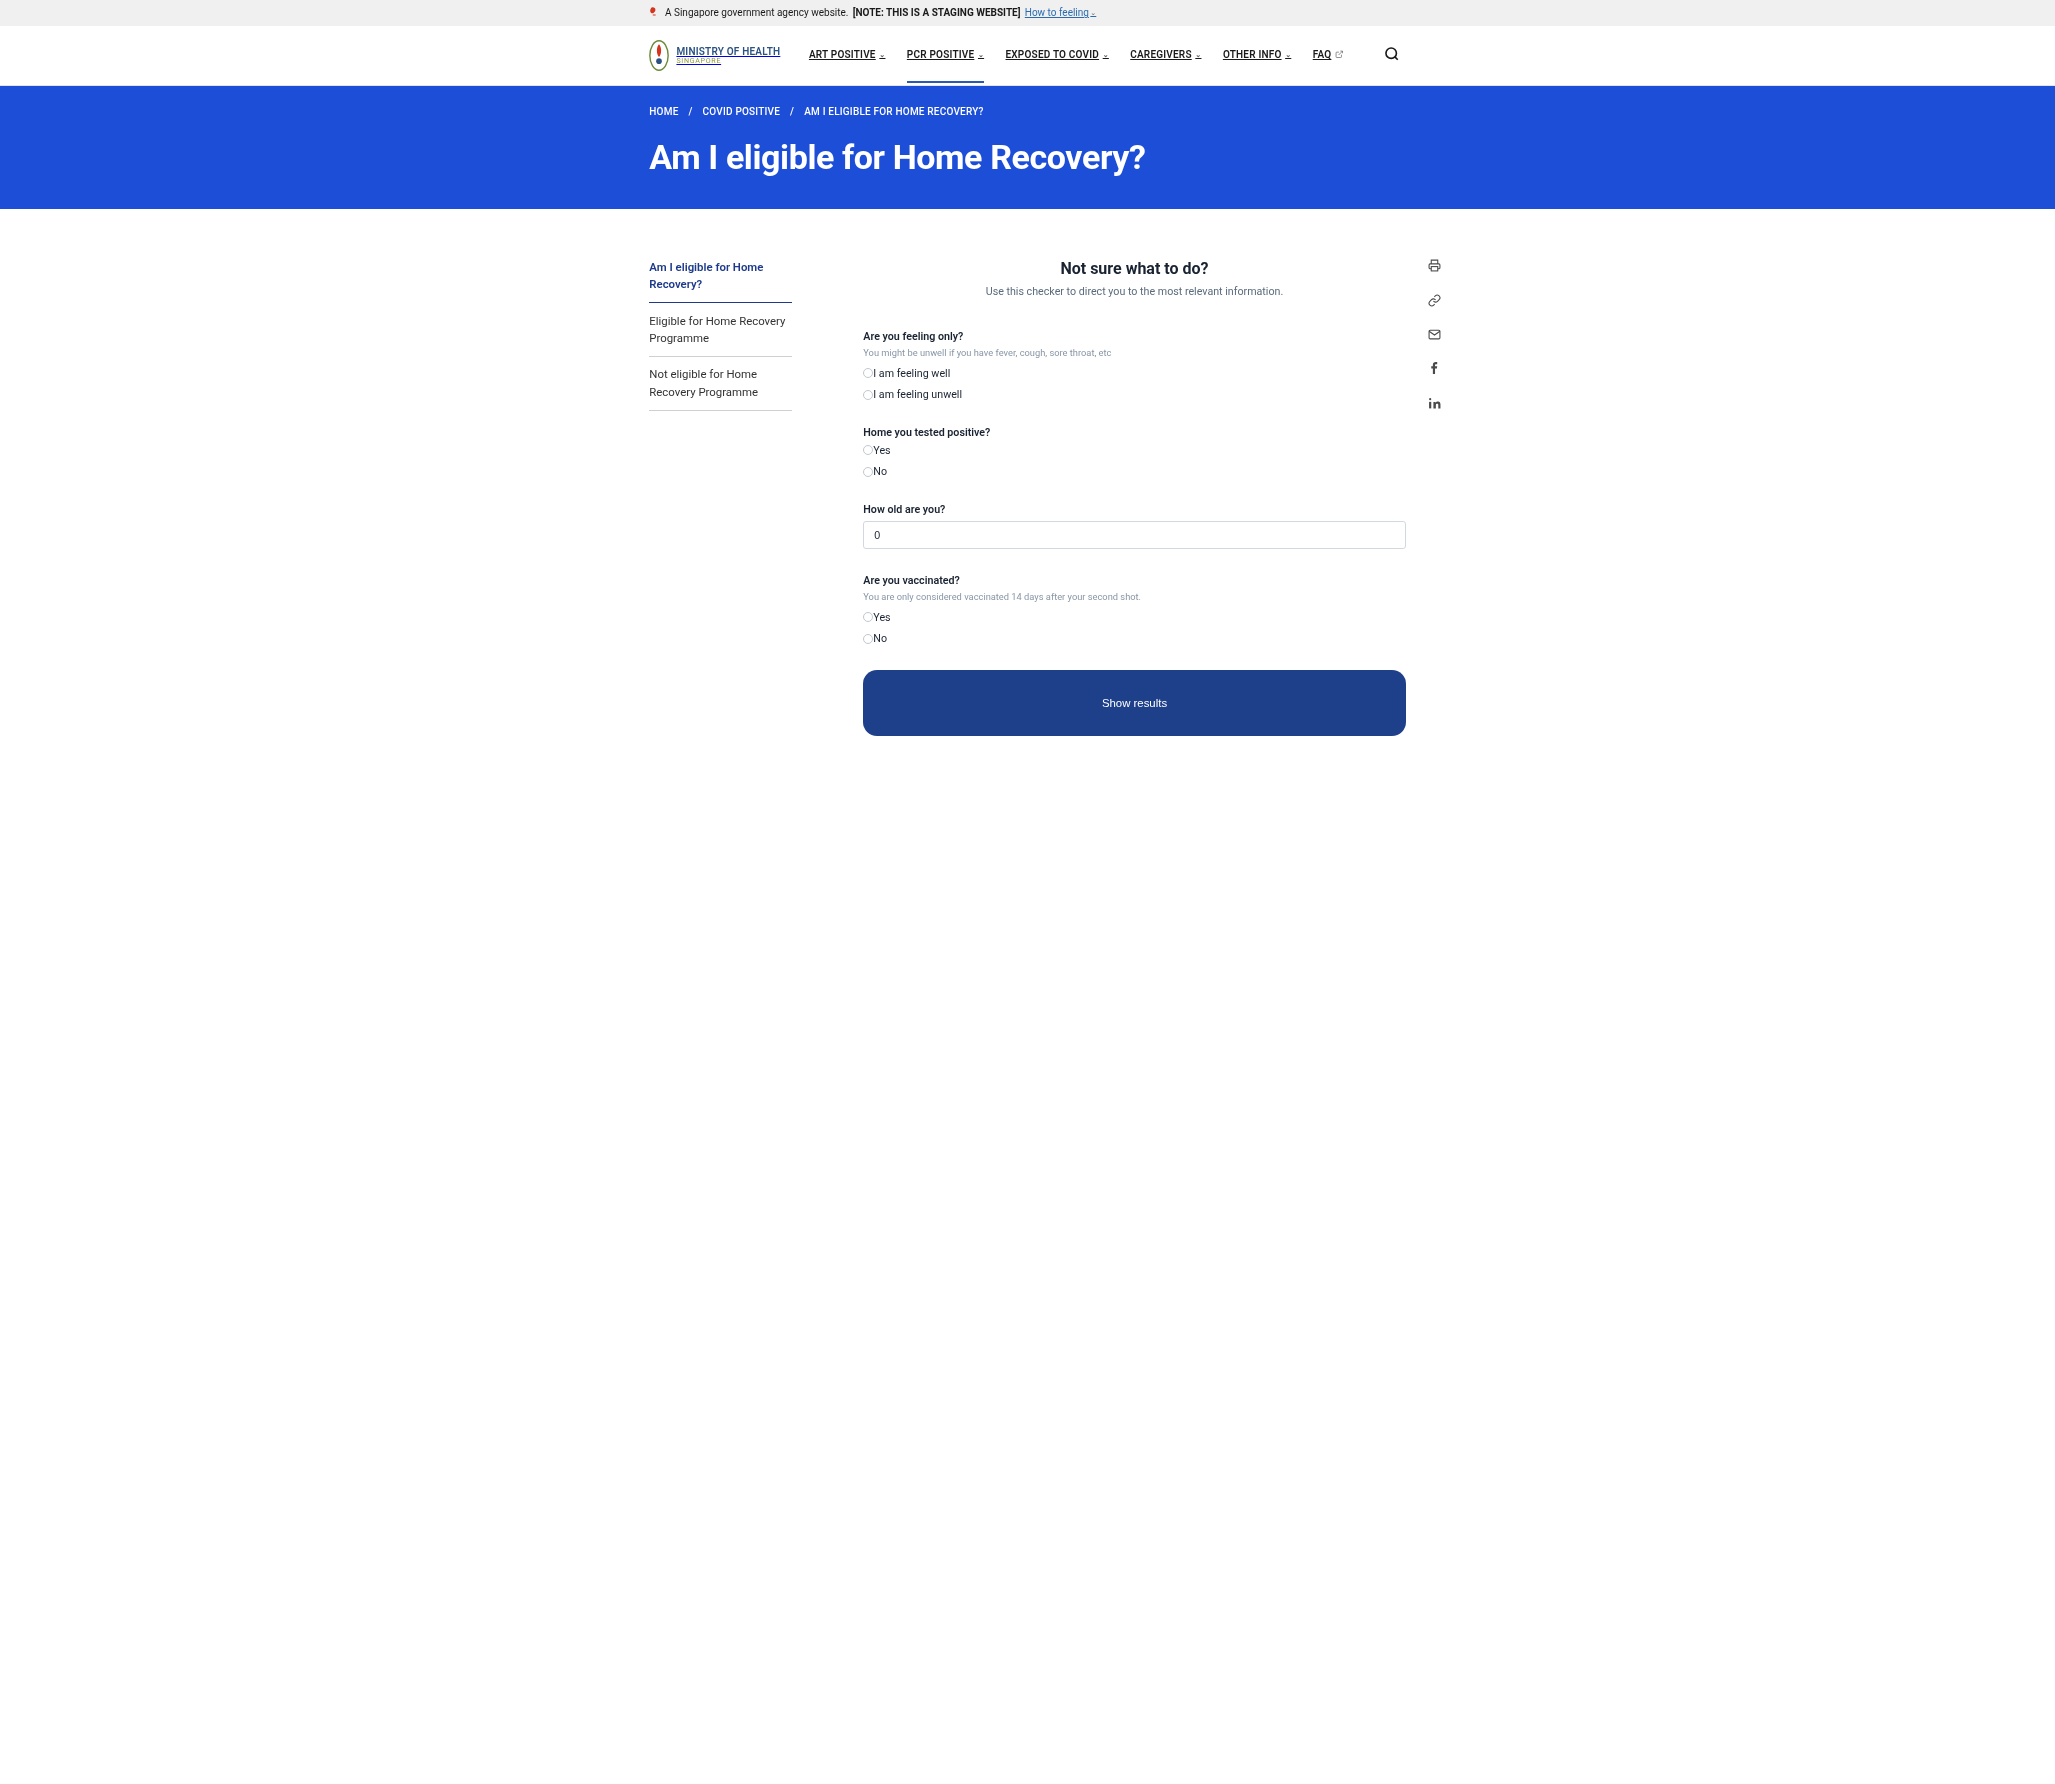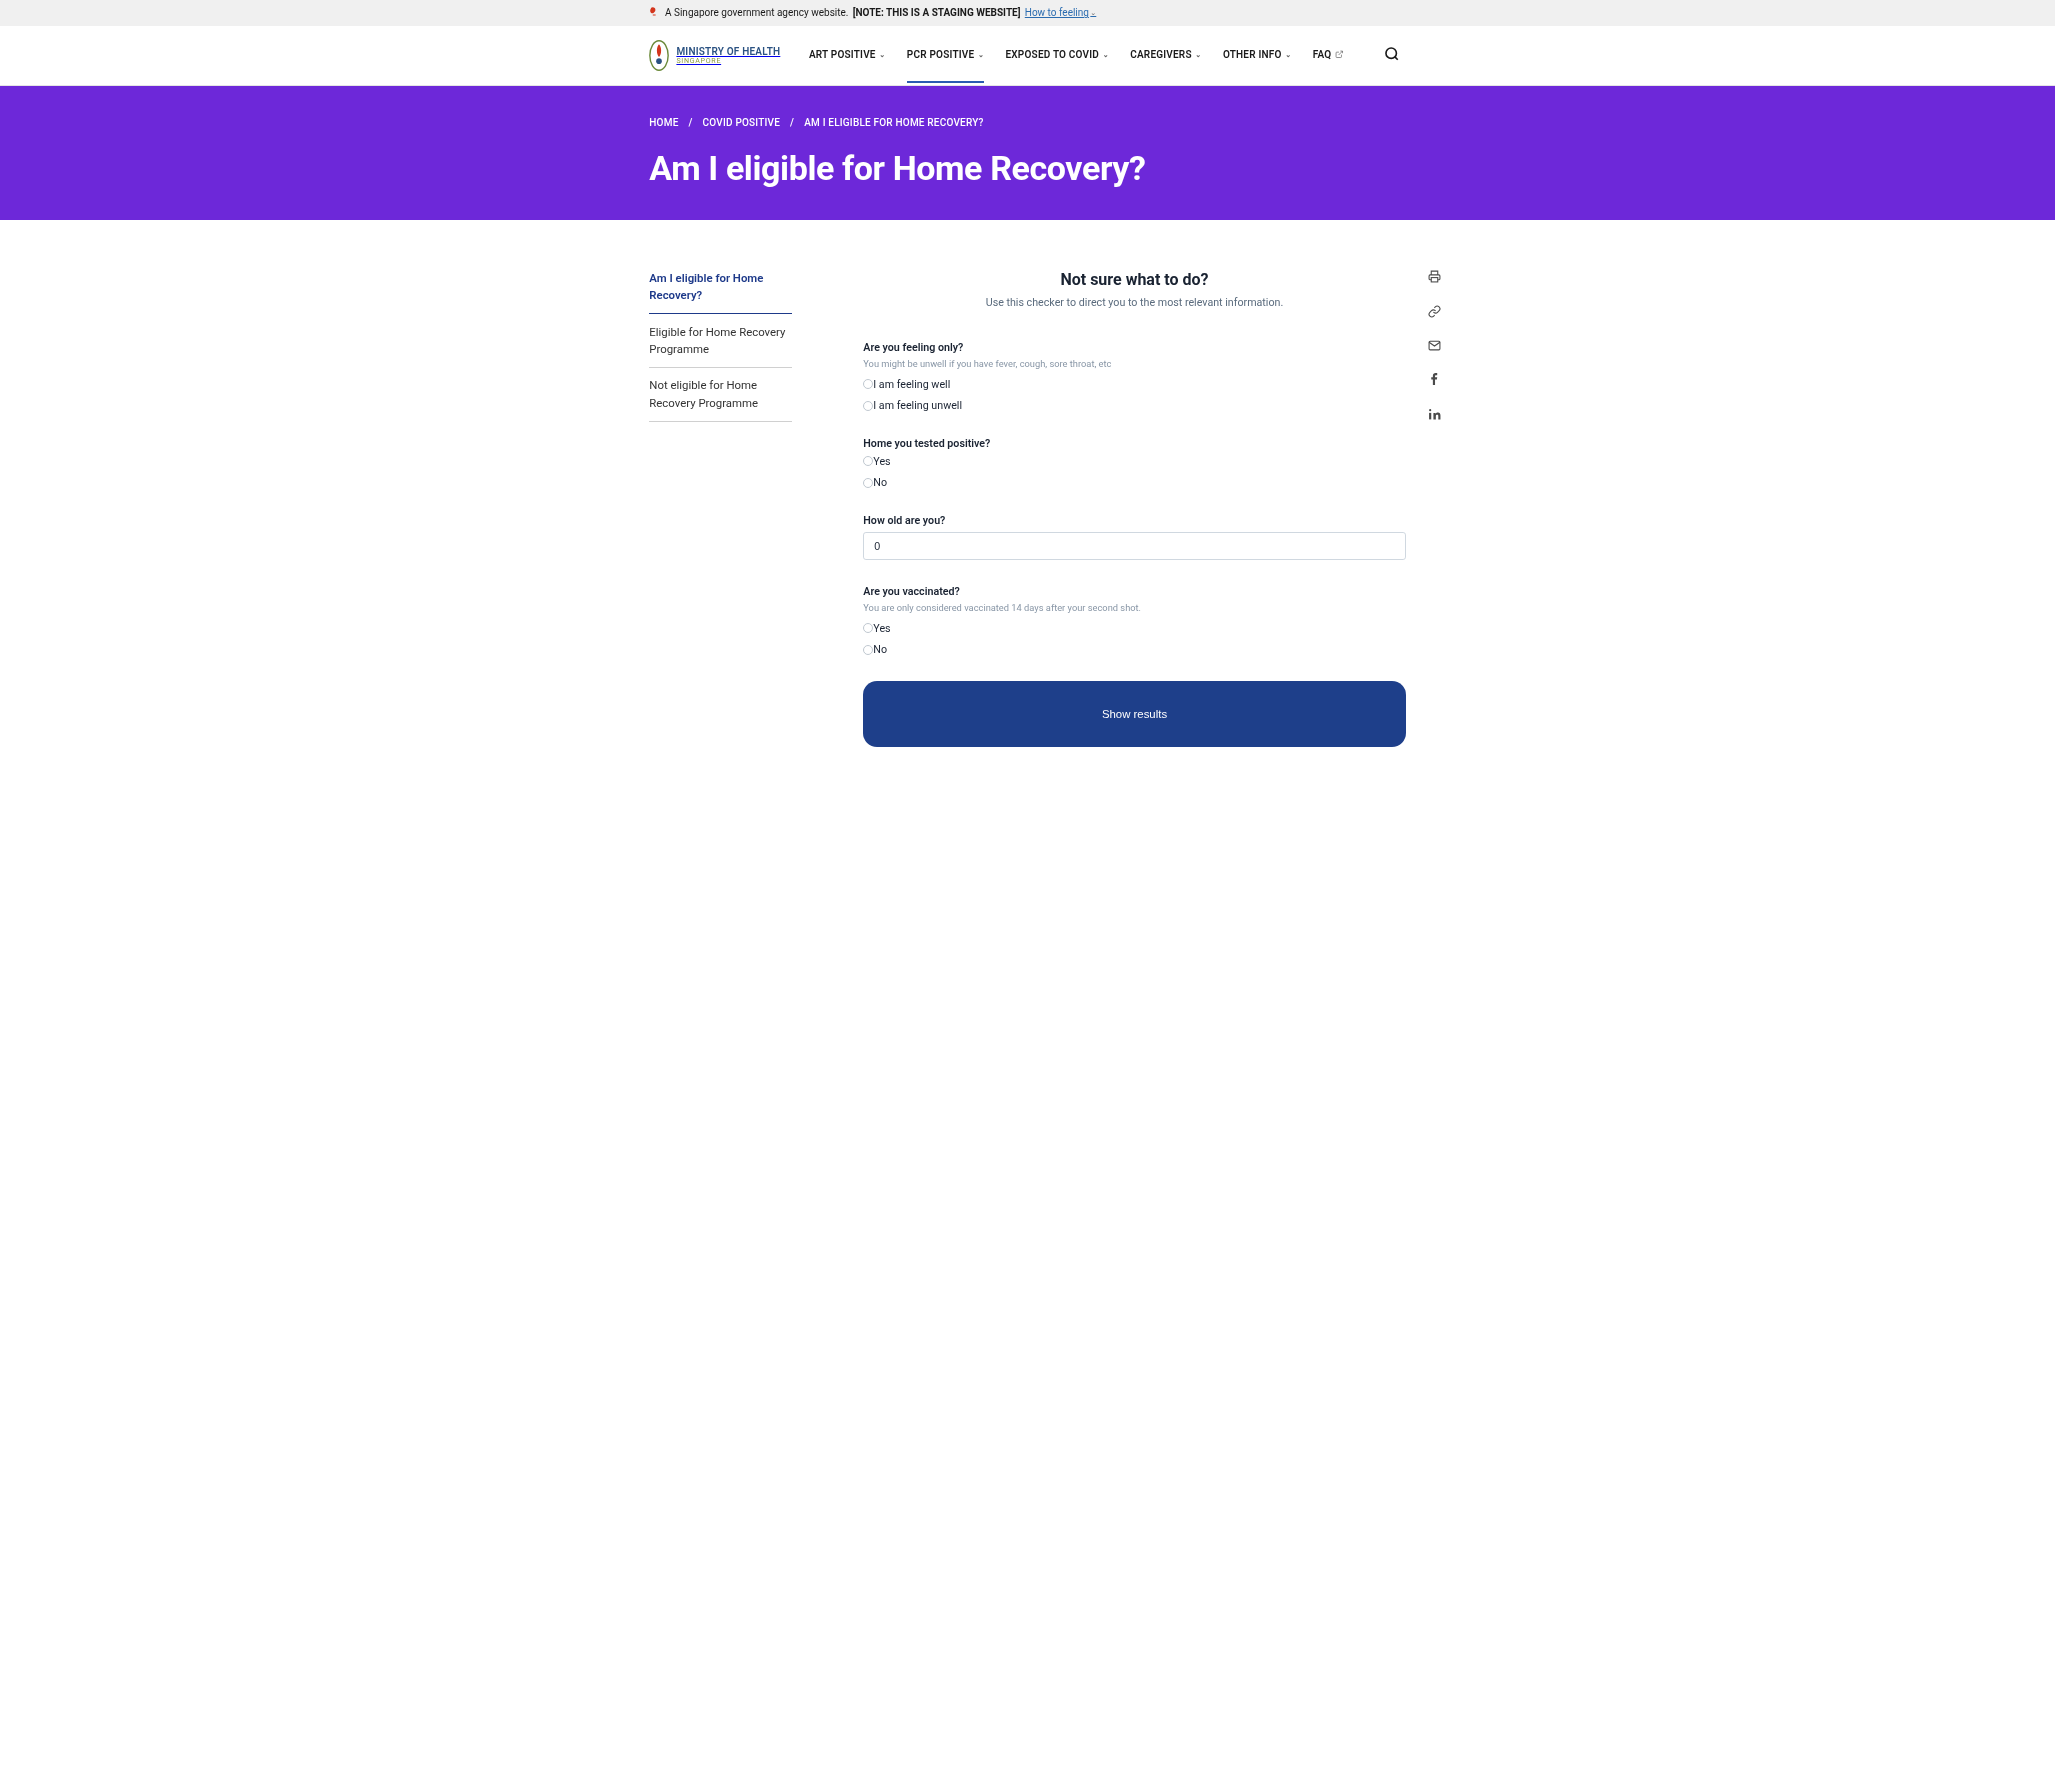--- a/index.html
+++ b/index.html
@@ -13,30 +13,30 @@
   .identify-link { color: #2b6cb0; text-decoration: underline; display: inline-flex; align-items: center; gap: 1.4px; }
   
   
   .header { background: #fff; border-bottom: 0.7px solid #e5e5e5; }
   .header-inner { max-width: 785px; margin: 0 auto; padding: 0 14.3px; display: flex; align-items: center; height: 59px; }
   .logo { display: flex; align-items: center; gap: 7.1px; margin-right: 28.6px; }
   .logo-svg { width: 20px; height: 31px; }
   .logo-text { display: flex; flex-direction: column; line-height: 1.1; justify-content: center; }
   .logo-title { color: #2b5282; font-weight: 600; font-size: 10px; letter-spacing: 0.2px; }
   .logo-sub { color: #8b9a3e; font-size: 7.1px; letter-spacing: 0.7px; }
-  .nav { display: flex; gap: 21.4px; flex: 1; }
+  .nav { display: flex; gap: 21.4px; flex: 1; text-decoration: underline; }
   .nav-item { font-weight: 600; font-size: 10px; letter-spacing: 0.2px; color: #1a1a1a; text-decoration: none; display: inline-flex; align-items: center; gap: 3.6px; padding: 21.4px 0; border-bottom: 2.9px solid transparent; position: relative; }
   .nav-item.active { border-bottom-color: #2b5bb0; }
   .chevron { font-size: 7.1px; color: #666; }
   .ext-icon { width: 8.6px; height: 8.6px; stroke: #666; fill: none; stroke-width: 2; }
   .search-btn { background: none; border: none; cursor: pointer; padding: 5.7px; }
   .search-btn svg { width: 15.7px; height: 15.7px; stroke: #1a1a1a; fill: none; stroke-width: 2.5; }
   
   
-  .hero { background: #6d28d9; color: #fff; padding: 31px 0 32px; }
+  .hero { background: #1d4ed8; color: #fff; padding: 20px 0 32px; }
   .hero-inner { max-width: 785px; margin: 0 auto; padding: 0 14.3px; }
   .breadcrumb { display: flex; gap: 10px; font-size: 10px; font-weight: 500; letter-spacing: 0.2px; margin-bottom: 20px; align-items: center; }
   .breadcrumb a { color: #fff; text-decoration: none; }
   .breadcrumb-sep { color: #fff; }
   .hero-title { font-size: 34px; font-weight: 700; letter-spacing: -0.4px; }
   
   
   .main { max-width: 785px; margin: 0 auto; padding: 50px 14.3px; display: grid; grid-template-columns: 143px 1fr; gap: 71px; position: relative; }
   
   

